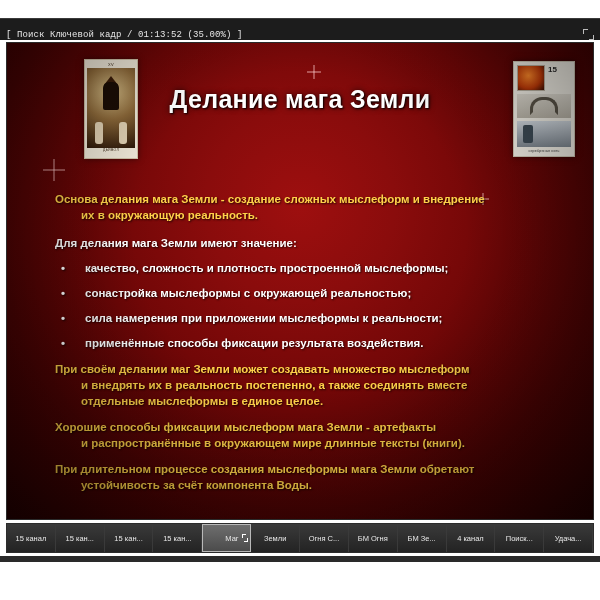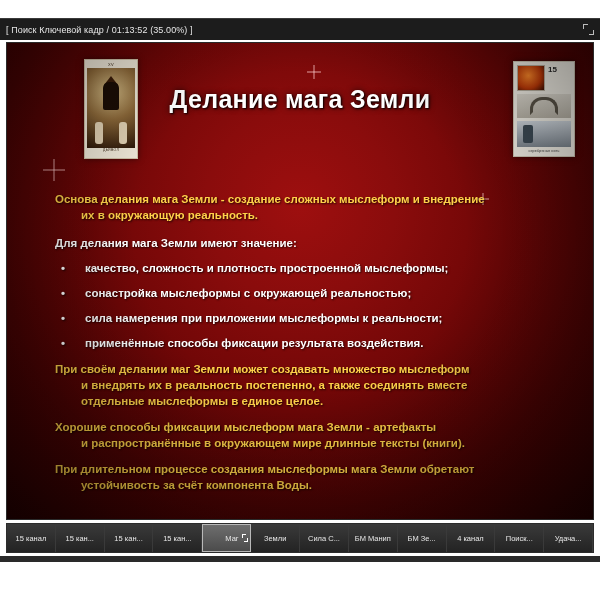--- a/index.html
+++ b/index.html
@@ -21,24 +21,25 @@
 
   
   .titlebar {
     position: absolute;
     left: 0; top: 18px;
     width: 600px;
     height: 22px;
     background: #1c1c1c;
     border-top: 1px solid #3a3a3a;
     display: flex;
-    align-items: center;
+    align-items: flex-end;
     justify-content: space-between;
     box-sizing: border-box;
     padding: 0 6px;
+    font-family: Liberation Mono, monospace;
   }
   .titlebar-text {
     color: #e6e6e6;
     font-size: 9px;
     letter-spacing: 0.1px;
     white-space: nowrap;
     overflow: hidden;
   }
   .titlebar-icons {
     display: flex;
@@ -454,22 +455,22 @@
   <div class="filmstrip">
     <div class="thumb">15 канал</div>
     <div class="thumb">15 кан...</div>
     <div class="thumb">15 кан...</div>
     <div class="thumb">15 кан...</div>
     <div class="thumb selected">
       <span>Маг</span>
       <span class="sel-mark"></span>
     </div>
     <div class="thumb">Земли</div>
-    <div class="thumb">Сила С...</div>
-    <div class="thumb">БМ Манип</div>
+    <div class="thumb">Огня С...</div>
+    <div class="thumb">БМ Огня</div>
     <div class="thumb">БМ Зе...</div>
     <div class="thumb">4 канал</div>
     <div class="thumb">Поиск...</div>
     <div class="thumb">Удача...</div>
   </div>
 
   <div class="bottombar"></div>
   <div class="footpad"></div>
 
 </div>

